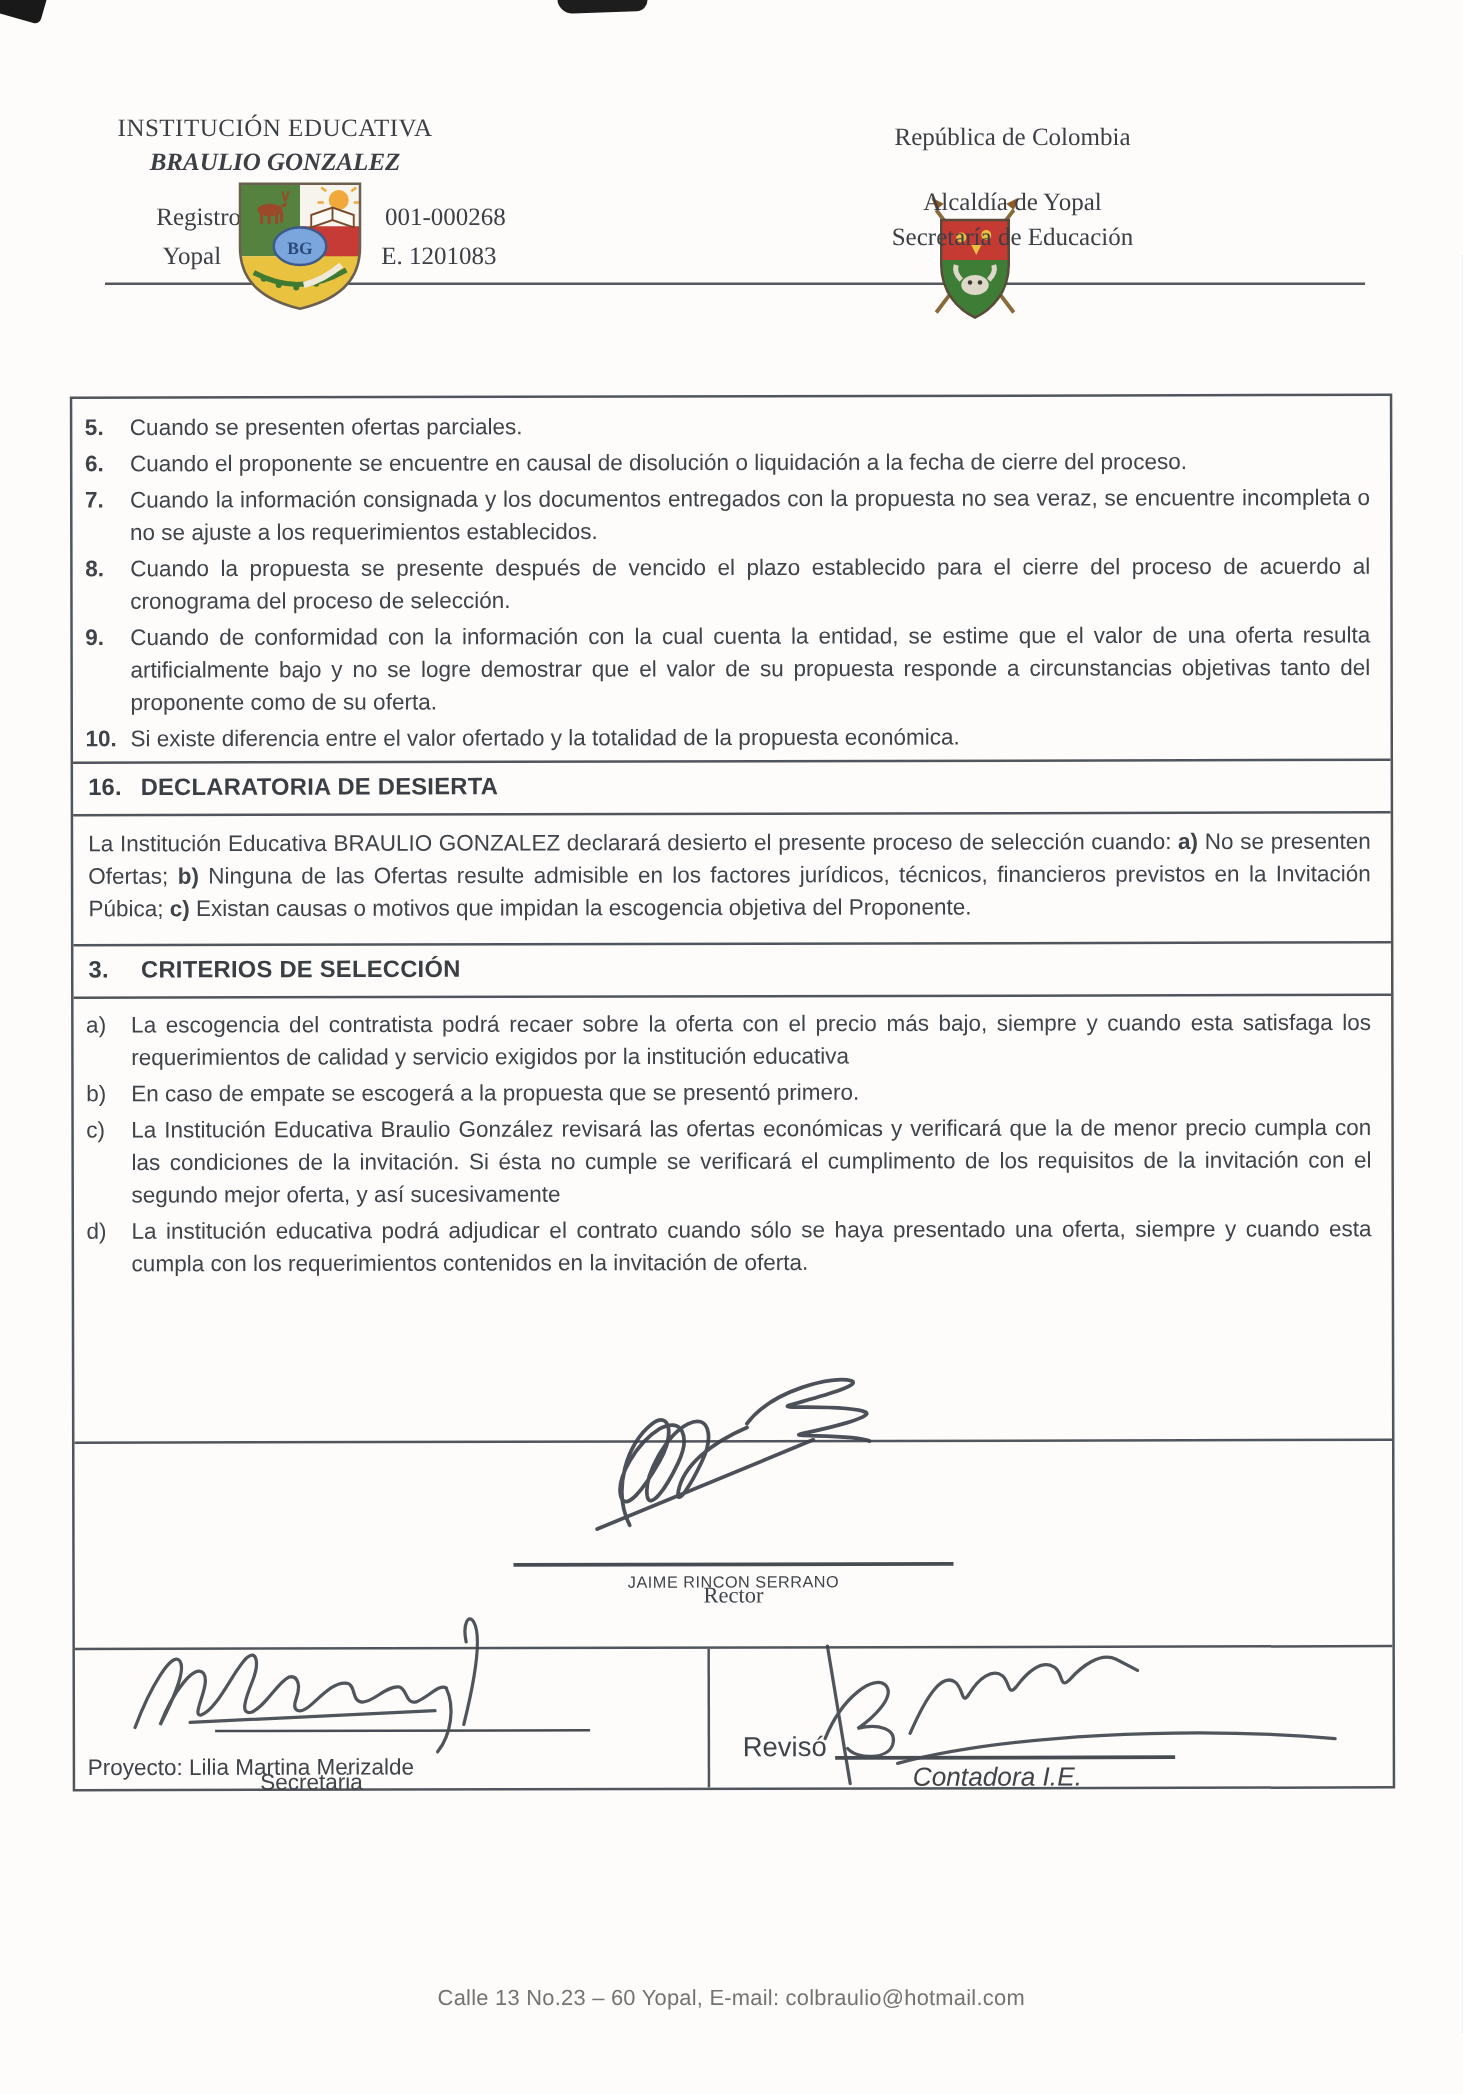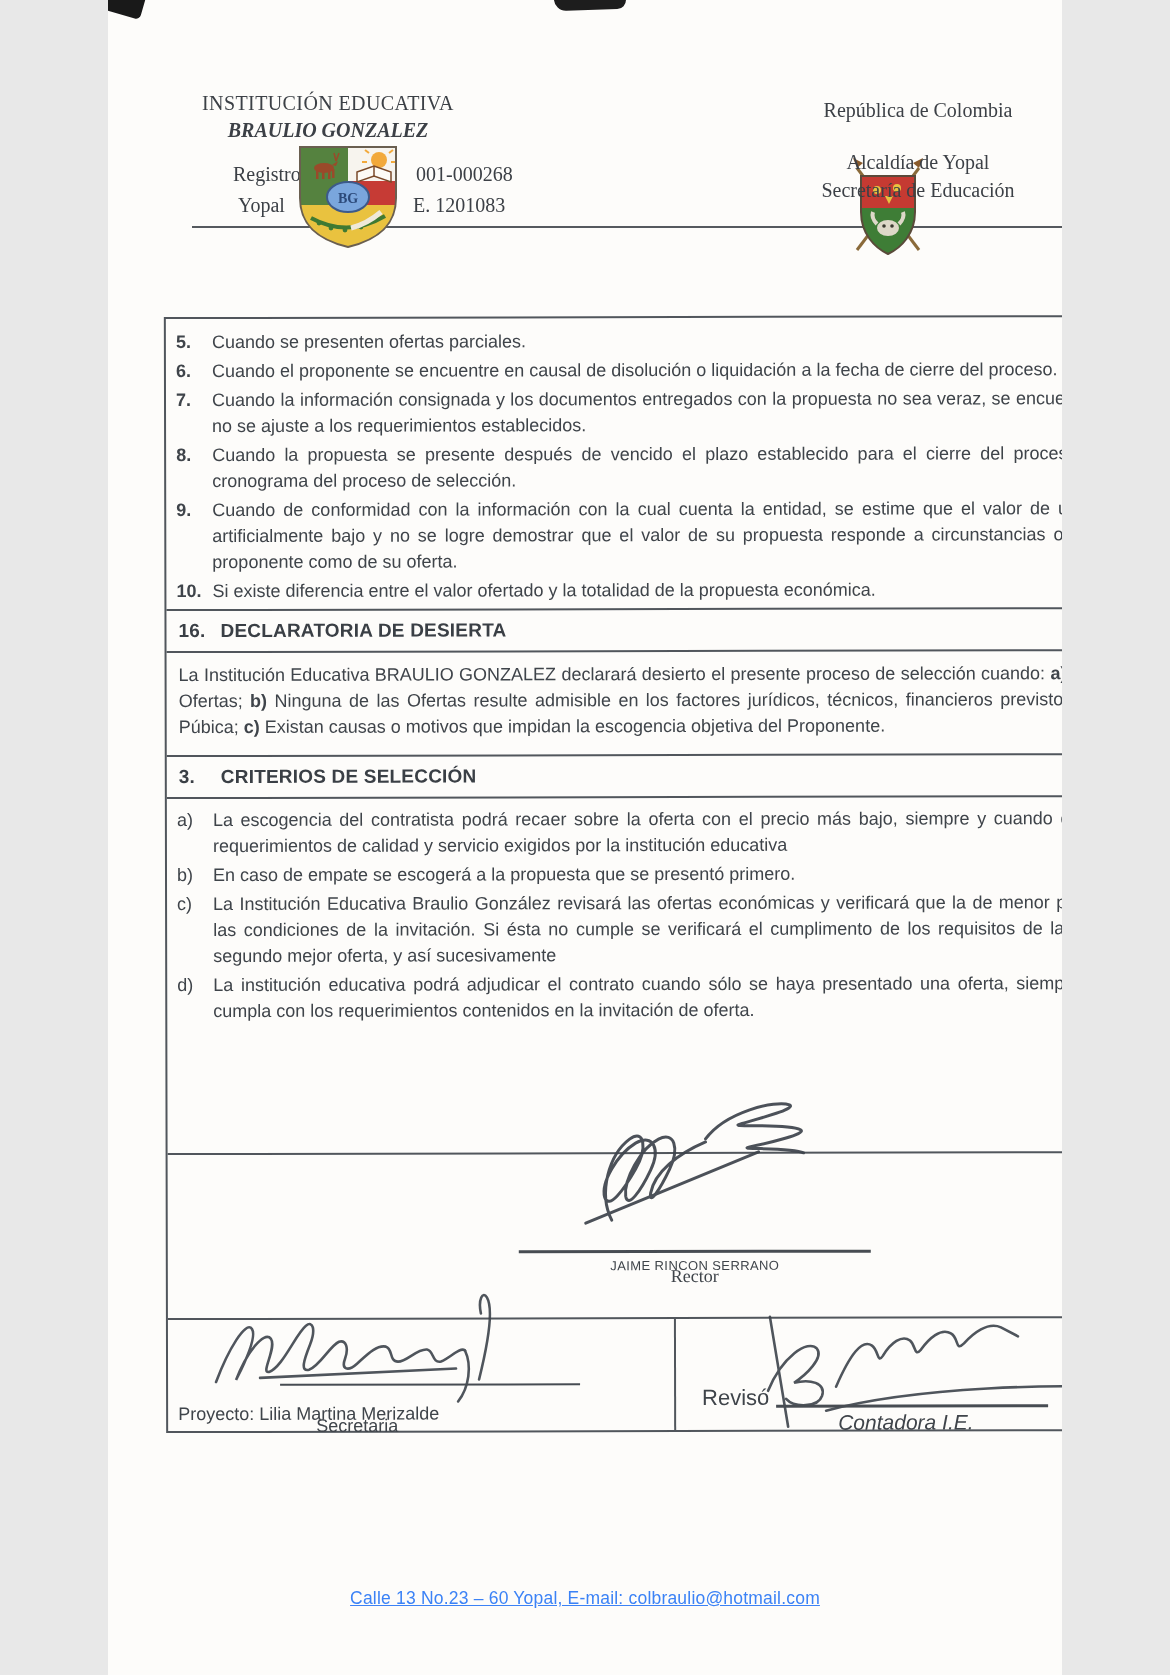--- a/index.html
+++ b/index.html
@@ -1,18 +1,18 @@
 <!DOCTYPE html>
 <html><head>
 <meta charset="utf-8">
 <style>
   html,body{margin:0;padding:0;background:#e8e8e8;}
   .page{
     position:relative;
-    width:954px;height:1675px;
+    width:1170px;height:1675px;
     background:#fdfcfa;
     font-family:"Liberation Sans",sans-serif;
     color:#3f444a;
     overflow:hidden;
     margin:0 auto;
   }
   
   .artifact-a{position:absolute;left:-10px;top:-12px;width:46px;height:26px;background:#191919;transform:rotate(16deg);border-radius:5px;}
   .artifact-b{position:absolute;left:446px;top:-8px;width:72px;height:18px;background:#1d1d1d;border-radius:0 0 9px 12px;transform:rotate(-2deg);}
 
@@ -277,15 +277,15 @@
             <path d="M108,92 C122,60 134,44 144,51 C151,56 149,70 155,61 C163,48 174,40 182,46 C188,51 186,63 193,55 C201,44 213,33 223,39 C231,43 227,58 236,49 C245,39 260,27 273,33 L290,42"></path>
             <path d="M98,116 C180,94 330,86 448,97"></path>
           </g>
         </svg>
         <div class="sigline-cont"></div>
         <div class="cont-title">Contadora I.E.</div>
       </div>
     </div>
   </div>
 
-  <div class="footer" style="color: #3b82f6; text-decoration: underline;">Calle 13 No.23 – 60  Yopal, E-mail: colbraulio@hotmail.com</div>
+  <div class="footer" style="color: #737373;">Calle 13 No.23 – 60  Yopal, E-mail: colbraulio@hotmail.com</div>
 
 </div>
 
 </body></html>

